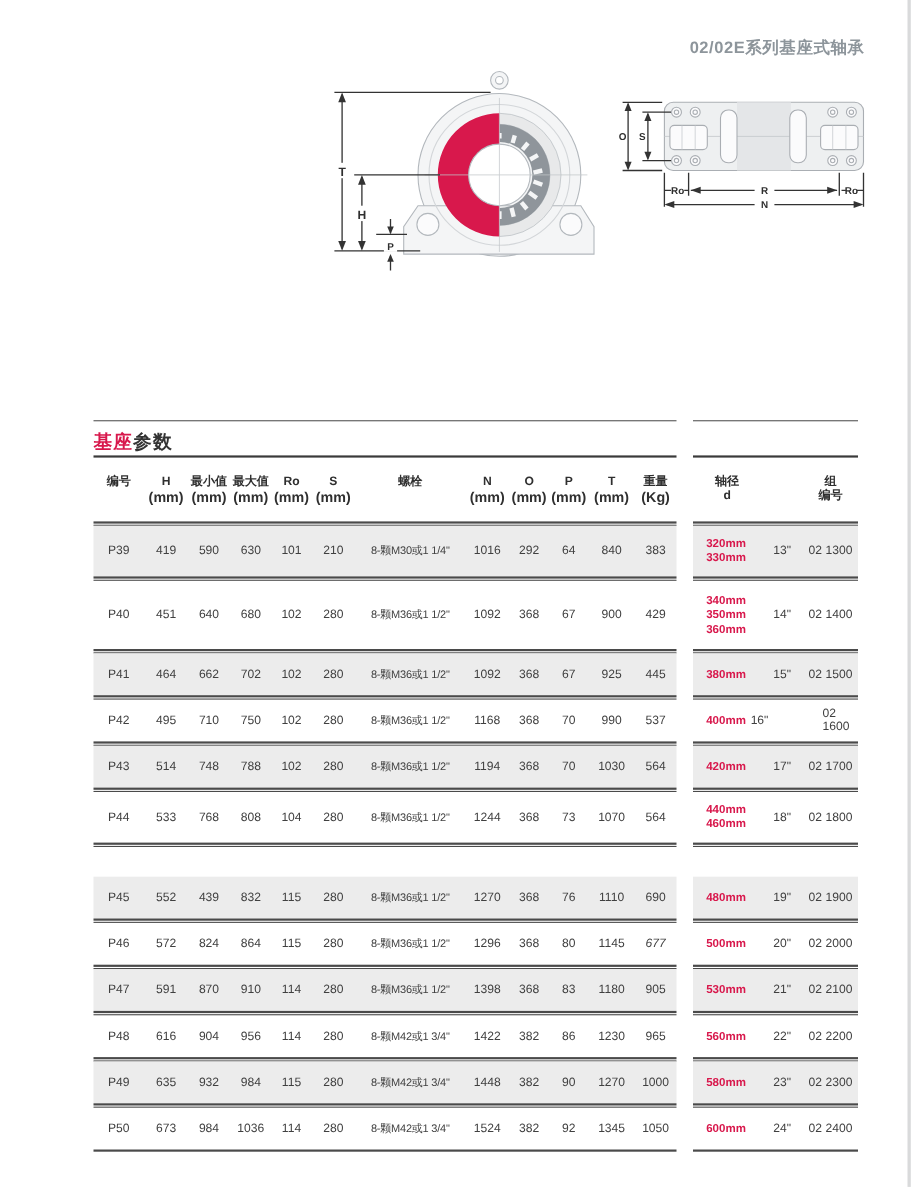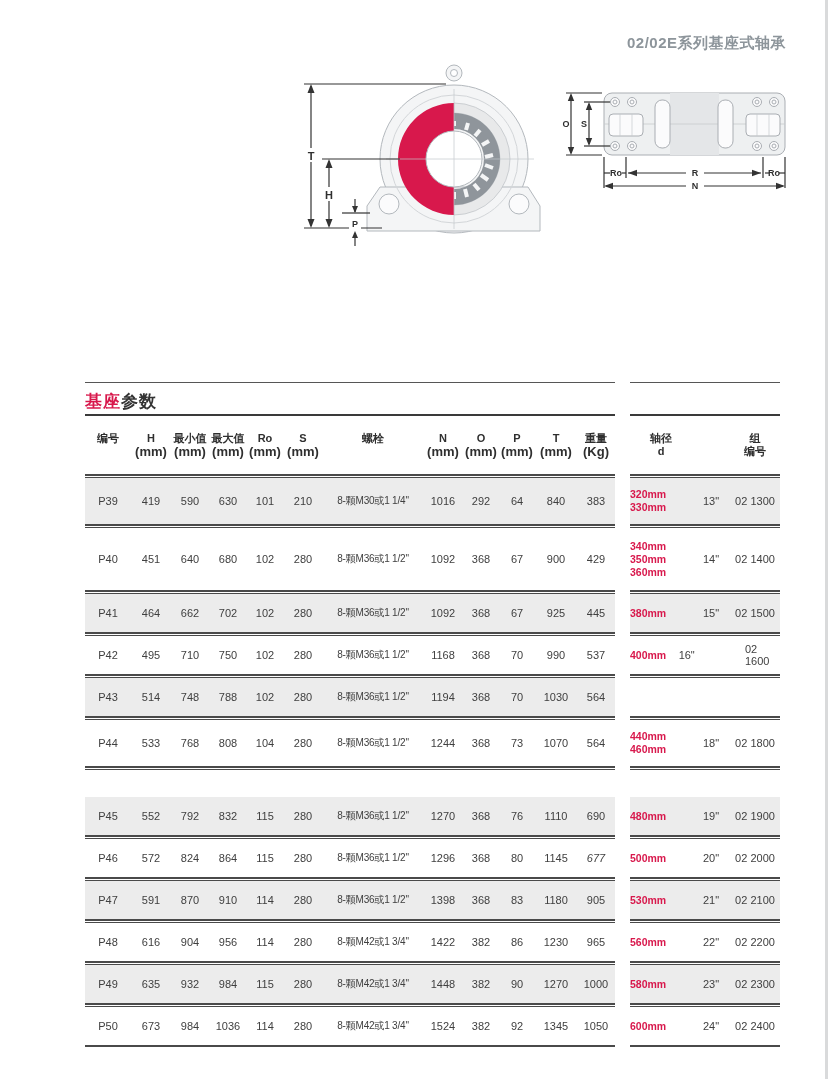--- a/index.html
+++ b/index.html
@@ -36,21 +36,21 @@
   .hunit{font-size:13px;font-weight:bold;color:#2f2f2f;}
   .dsep{height:4px;display:flex;}
   .dsep .sm{width:530px;}
   .dsep .sg{width:15px;}
   .dsep .ss{width:150px;}
   .dline{border-top:2px solid var(--line);border-bottom:1px solid var(--line);height:4px;}
   .bline{border-top:2px solid var(--line);height:2px;}
 
   .cell{display:flex;align-items:center;justify-content:center;font-size:11px;color:#404040;text-align:center;}
   .cell.bolt{font-size:10px;letter-spacing:-.2px;}
-  .shaftcell{display:flex;flex-direction:column;justify-content:center;padding-left:0;}
+  .shaftcell{display:flex;flex-direction:column;justify-content:center;padding-left:12px;}
   .shaftcell div{font-size:10.5px;line-height:13px;color:var(--accent);font-weight:600;}
   .sidecell{display:flex;align-items:center;justify-content:center;font-size:11px;color:#404040;}
 
   svg text{font-family:"Liberation Sans","DejaVu Sans",sans-serif;}
   .dimtxt{font-size:11px;font-weight:bold;fill:#2f2f2f;}
   .dimtxt2{font-size:9px;font-weight:bold;fill:#2f2f2f;}
 </style>
 </head>
 <body>
 
@@ -397,20 +397,27 @@
           <div class="cell" style="width: 36px;">102</div>
           <div class="cell" style="width: 40px;">280</div>
           <div class="cell bolt" style="width: 100px;">8-颗M36或1 1/2"</div>
           <div class="cell" style="width: 40px;">1194</div>
           <div class="cell" style="width: 36px;">368</div>
           <div class="cell" style="width: 36px;">70</div>
           <div class="cell" style="width: 42px;">1030</div>
           <div class="cell" style="width: 38px;">564</div>
         </div>
         <div class="bgap"></div>
+        <div class="bside">
+          <div class="shaftcell" style="width: 62px;">
+            <div>420mm</div>
+          </div>
+          <div class="sidecell" style="width: 38px;">17"</div>
+          <div class="sidecell" style="width: 50px;">02 1700</div>
+        </div>
       </div>
       <div class="dsep">
         <div class="sm dline"></div>
         <div class="sg"></div>
         <div class="ss dline"></div>
       </div>
       <div class="band" style="height: 46px;">
         <div class="bmain">
           <div class="cell" style="width: 46px;">P44</div>
           <div class="cell" style="width: 40px;">533</div>
@@ -437,21 +444,21 @@
       </div>
       <div class="dsep">
         <div class="sm dline"></div>
         <div class="sg"></div>
         <div class="ss dline"></div>
       </div>
       <div class="band shaded" style="height: 38px; margin-top: 27px;">
         <div class="bmain">
           <div class="cell" style="width: 46px;">P45</div>
           <div class="cell" style="width: 40px;">552</div>
-          <div class="cell" style="width: 38px;">792</div>
+          <div class="cell" style="width: 38px;">439</div>
           <div class="cell" style="width: 38px;">832</div>
           <div class="cell" style="width: 36px;">115</div>
           <div class="cell" style="width: 40px;">280</div>
           <div class="cell bolt" style="width: 100px;">8-颗M36或1 1/2"</div>
           <div class="cell" style="width: 40px;">1270</div>
           <div class="cell" style="width: 36px;">368</div>
           <div class="cell" style="width: 36px;">76</div>
           <div class="cell" style="width: 42px;">1110</div>
           <div class="cell" style="width: 38px;">690</div>
         </div>

